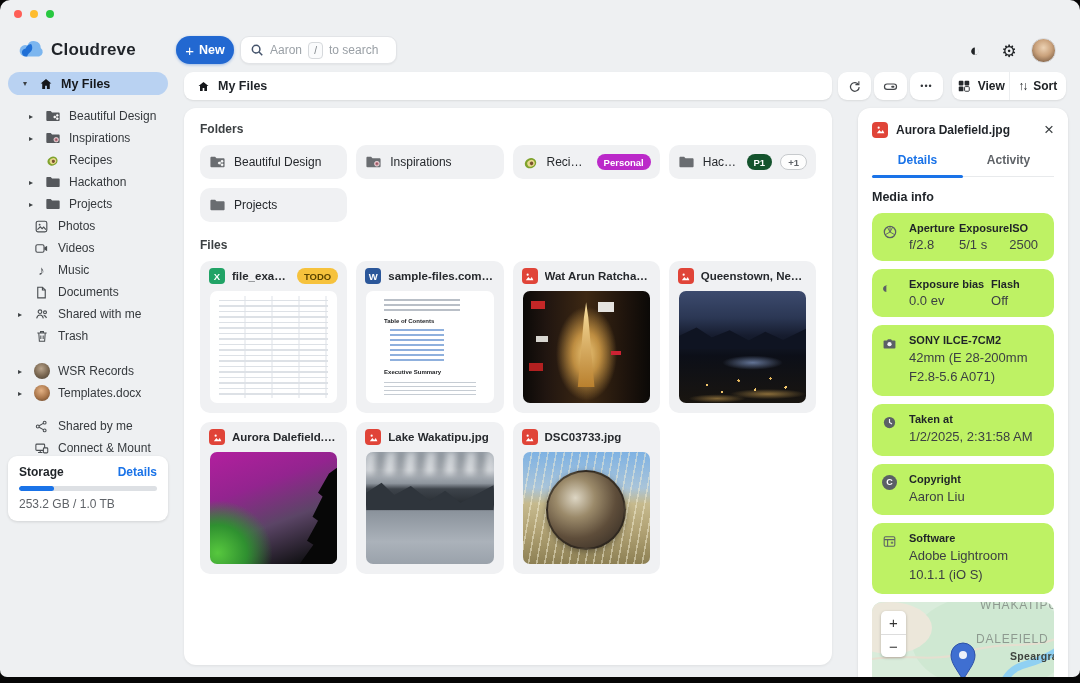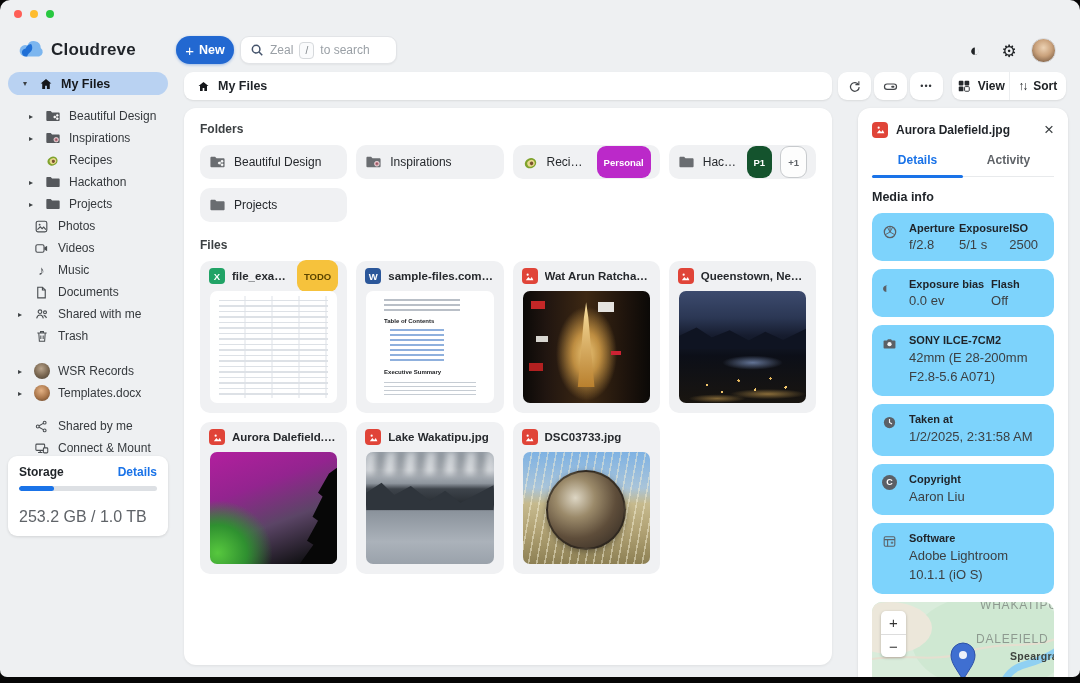--- a/index.html
+++ b/index.html
@@ -54,21 +54,21 @@
   .ma-wsr { background:radial-gradient(circle at 45% 35%, #b9a48c 0%, #7d6a54 50%, #433a2e 100%); }
   .ma-tpl { background:radial-gradient(circle at 45% 35%, #e3b184 0%, #a9754a 55%, #5d3f26 100%); }
   .note { font-size:13px; color:#4a4e52; line-height:1; }
   .storage { position:absolute; left:8px; top:456px; width:160px; background:#fff; border-radius:9px;
              box-shadow:0 1px 3px rgba(0,0,0,.12); padding:9px 11px 10px; }
   .storage .row1 { display:flex; justify-content:space-between; align-items:center; }
   .storage .st { font-size:12px; font-weight:bold;text-align:right; }
   .storage .dl { font-size:12px; font-weight:bold; color:#1a73e8; cursor:pointer; }
   .track { margin-top:7px; height:5px; border-radius:3px; background:#dde0e4; overflow:hidden; }
   .fill { height:100%; width:25%; border-radius:3px; background:#1a73e8; }
-  .usage { margin-top:17px; font-size:16px; color:#5f6368; }
+  .usage { margin-top:6px; font-size:12px; color:#5f6368; }
 
   
   .crumb { position:absolute; left:184px; top:72px; width:648px; height:28px; background:#fff;
            border-radius:9px; box-shadow:0 1px 2px rgba(0,0,0,.09); display:flex; align-items:center;
            padding:0 13px; gap:8px; cursor:pointer; }
   .crumb .lbl { font-size:12.5px; font-weight:bold; }
   .toolbtn { position:absolute; top:72px; width:33px; height:28px; background:#fff; border-radius:9px;
              box-shadow:0 1px 2px rgba(0,0,0,.09); display:flex; align-items:center; justify-content:center;
              color:#44474b; cursor:pointer; }
   .toolbtn.more { font-size:9px; letter-spacing:1px; color:#34373b; }
@@ -81,21 +81,21 @@
 
   
   .panel { position:absolute; left:184px; top:108px; width:648px; height:557px; background:#fff;
            border-radius:12px; box-shadow:0 1px 3px rgba(0,0,0,.07); padding:14px 16px; }
   .sect { font-size:12px; font-weight:bold; color:#3c4043; margin-bottom:9px; }
   .fgrid { display:grid; grid-template-columns:repeat(4,1fr); gap:9px; margin-bottom:16px; }
   .fcard { height:34px; background:#f0f1f3; border-radius:10px; display:flex; align-items:center;
            padding:0 9px; gap:8px; cursor:pointer; min-width:0; }
   .fcard .name { font-size:12px; color:#26292d; white-space:nowrap; overflow:hidden;
                  text-overflow:ellipsis; }
-  .badge { height:32px; border-radius:9px; padding:0 7px; font-size:9.5px; font-weight:bold;
+  .badge { height:16px; border-radius:9px; padding:0 7px; font-size:9.5px; font-weight:bold;
            display:inline-flex; align-items:center; flex:none; }
   .b-personal { background:#bb29c9; color:#fff; }
   .b-p1 { background:#14532d; color:#fff; }
   .b-plus { background:#fdfdfd; border:1px solid #c7cacd; color:#5f6368; }
   .b-todo { background:#f6c23c; color:#5c4500; }
   .filegrid { display:grid; grid-template-columns:repeat(4,1fr); gap:9px; }
   .filecard { background:#f0f1f3; border-radius:10px; padding:0 0 10px; cursor:pointer; min-width:0; }
   .fc-head { height:30px; display:flex; align-items:center; padding:0 9px; gap:7px; min-width:0; }
   .fc-head .name { font-size:11.5px; font-weight:bold; color:#26292d; white-space:nowrap;
                    overflow:hidden; text-overflow:ellipsis; }
@@ -171,21 +171,21 @@
   .dp-head { padding-top:13px; display:flex; align-items:center; gap:8px; }
   .dp-head .name { flex:1; font-size:12px; font-weight:bold; white-space:nowrap; overflow:hidden; }
   .dp-close { font-size:17px; color:#3c4043; cursor:pointer; line-height:1; }
   .tabs { margin-top:15px; display:flex; border-bottom:1.5px solid #e8eaec; }
   .tab { flex:1; text-align:center; padding-bottom:9px; font-size:12px; font-weight:bold;
          color:#5f6368; cursor:pointer; position:relative; }
   .tab.active { color:#1a73e8; }
   .tab.active::after { content:""; position:absolute; left:0; right:0; bottom:-1.5px; height:2.5px;
                        background:#1a73e8; border-radius:2px; }
   .dp-sect { margin:13px 0 9px; font-size:12.5px; font-weight:bold; }
-  .mcard { background:#7dd3fc; border-radius:10px; padding:9px 10px; display:flex; gap:9px;
+  .mcard { background:#bef264; border-radius:10px; padding:9px 10px; display:flex; gap:9px;
            margin-bottom:8px; }
   .micon { width:18px; flex:none; color:#5b6066; padding-top:2px; }
   .micon .cir { width:15px; height:15px; border-radius:50%; background:#5b6066; color:#fff;
                 display:flex; align-items:center; justify-content:center; font-size:9px; font-weight:bold; }
   .mgrid3 { flex:1; display:grid; grid-template-columns:1.15fr 1.15fr .8fr; }
   .mgrid2 { flex:1; display:grid; grid-template-columns:1.55fr 1fr; }
   .ml { font-size:11px; font-weight:bold; color:#1f2328; }
   .mv { font-size:13px; color:#3c4043; margin-top:3px; }
   .mtxt { flex:1; }
   .mtxt .mv { line-height:1.45; }
@@ -226,21 +226,21 @@
     <span>New</span>
   </button>
 
   <div class="search">
     <span class="ico" style="width:14px;height:14px">
       <svg width="14" height="14" viewBox="0 0 24 24" fill="none" stroke="#44536b" stroke-width="2.6">
         <circle cx="10.5" cy="10.5" r="6.5"></circle>
           <path d="M15.5 15.5 21 21"></path>
       </svg>
     </span>
-    <span>Zeal</span>
+    <span>Aaron</span>
     <span class="key">/</span>
     <span>to search</span>
   </div>
 
   <div class="topbtn mode">
     <span>◐</span>
   </div>
   <div class="topbtn gearb">
     <span>⚙</span>
   </div>

